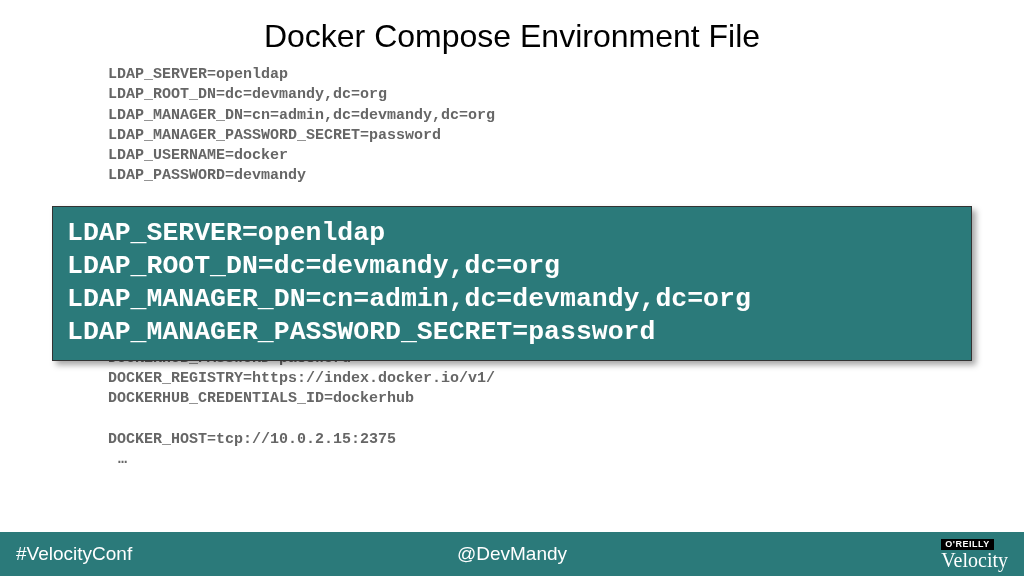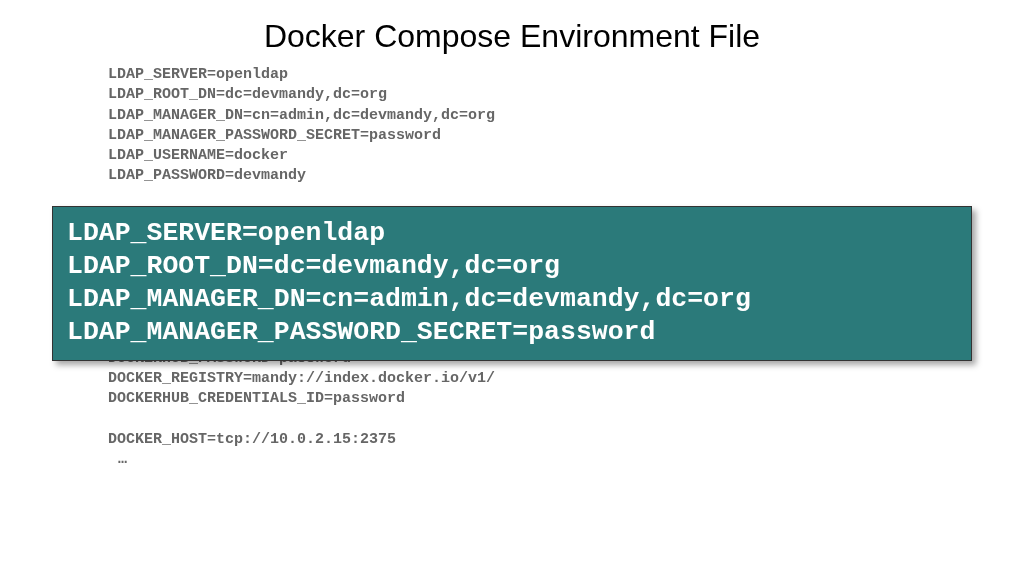--- a/index.html
+++ b/index.html
@@ -68,27 +68,35 @@
 <span>LDAP_PASSWORD=devmandy</span>
 <span></span>
 <span>NEXUS_USERNAME=admin</span>
 <span>NEXUS_PASSWORD=password</span>
 <span>NEXUS_CREDENTIALS_ID=nexus</span>
 <span>SONAR_USERNAME=admin</span>
 <span>SONAR_PASSWORD=password</span>
 <span>SONAR_CREDENTIALS_ID=sonar</span>
 <span>DOCKERHUB_USERNAME=devmandy</span>
 <span>DOCKERHUB_PASSWORD=password</span>
-<span>DOCKER_REGISTRY=mandy://index.docker.io/v1/</span>
-<span>DOCKERHUB_CREDENTIALS_ID=password</span>
+<span>DOCKER_REGISTRY=https://index.docker.io/v1/</span>
+<span>DOCKERHUB_CREDENTIALS_ID=dockerhub</span>
 <span></span>
 <span>DOCKER_HOST=tcp://10.0.2.15:2375</span>
 <span class="ellipsis">…</span></pre>
 
   <div class="highlight">
     <pre><span>LDAP_SERVER=openldap</span>
 <span>LDAP_ROOT_DN=dc=devmandy,dc=org</span>
 <span>LDAP_MANAGER_DN=cn=admin,dc=devmandy,dc=org</span>
 <span>LDAP_MANAGER_PASSWORD_SECRET=password</span></pre>
   </div>
 
+  <div class="footer">
+    <div class="left">#VelocityConf</div>
+    <div class="center">@DevMandy</div>
+    <div class="right">
+      <span class="oreilly">O'REILLY</span>
+      <span class="velocity">Velocity</span>
+    </div>
+  </div>
 
 </div>
 
 </body></html>

